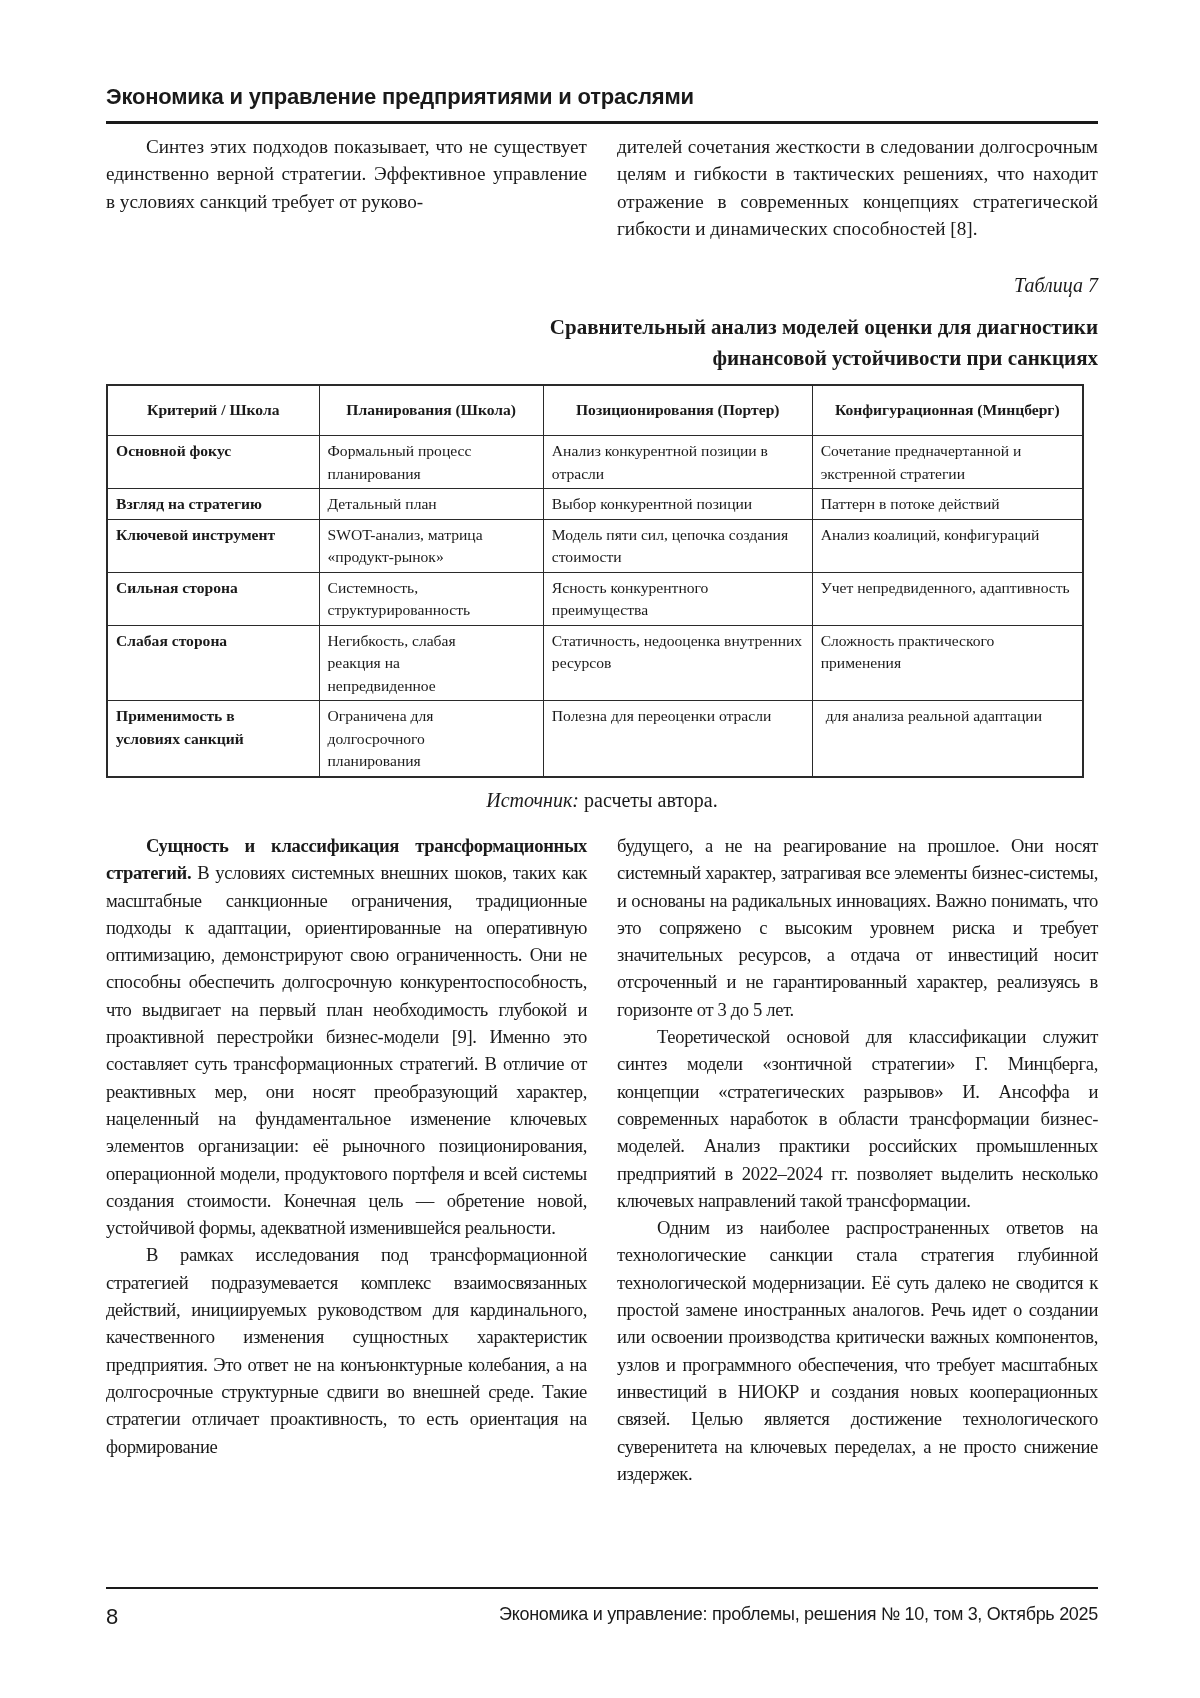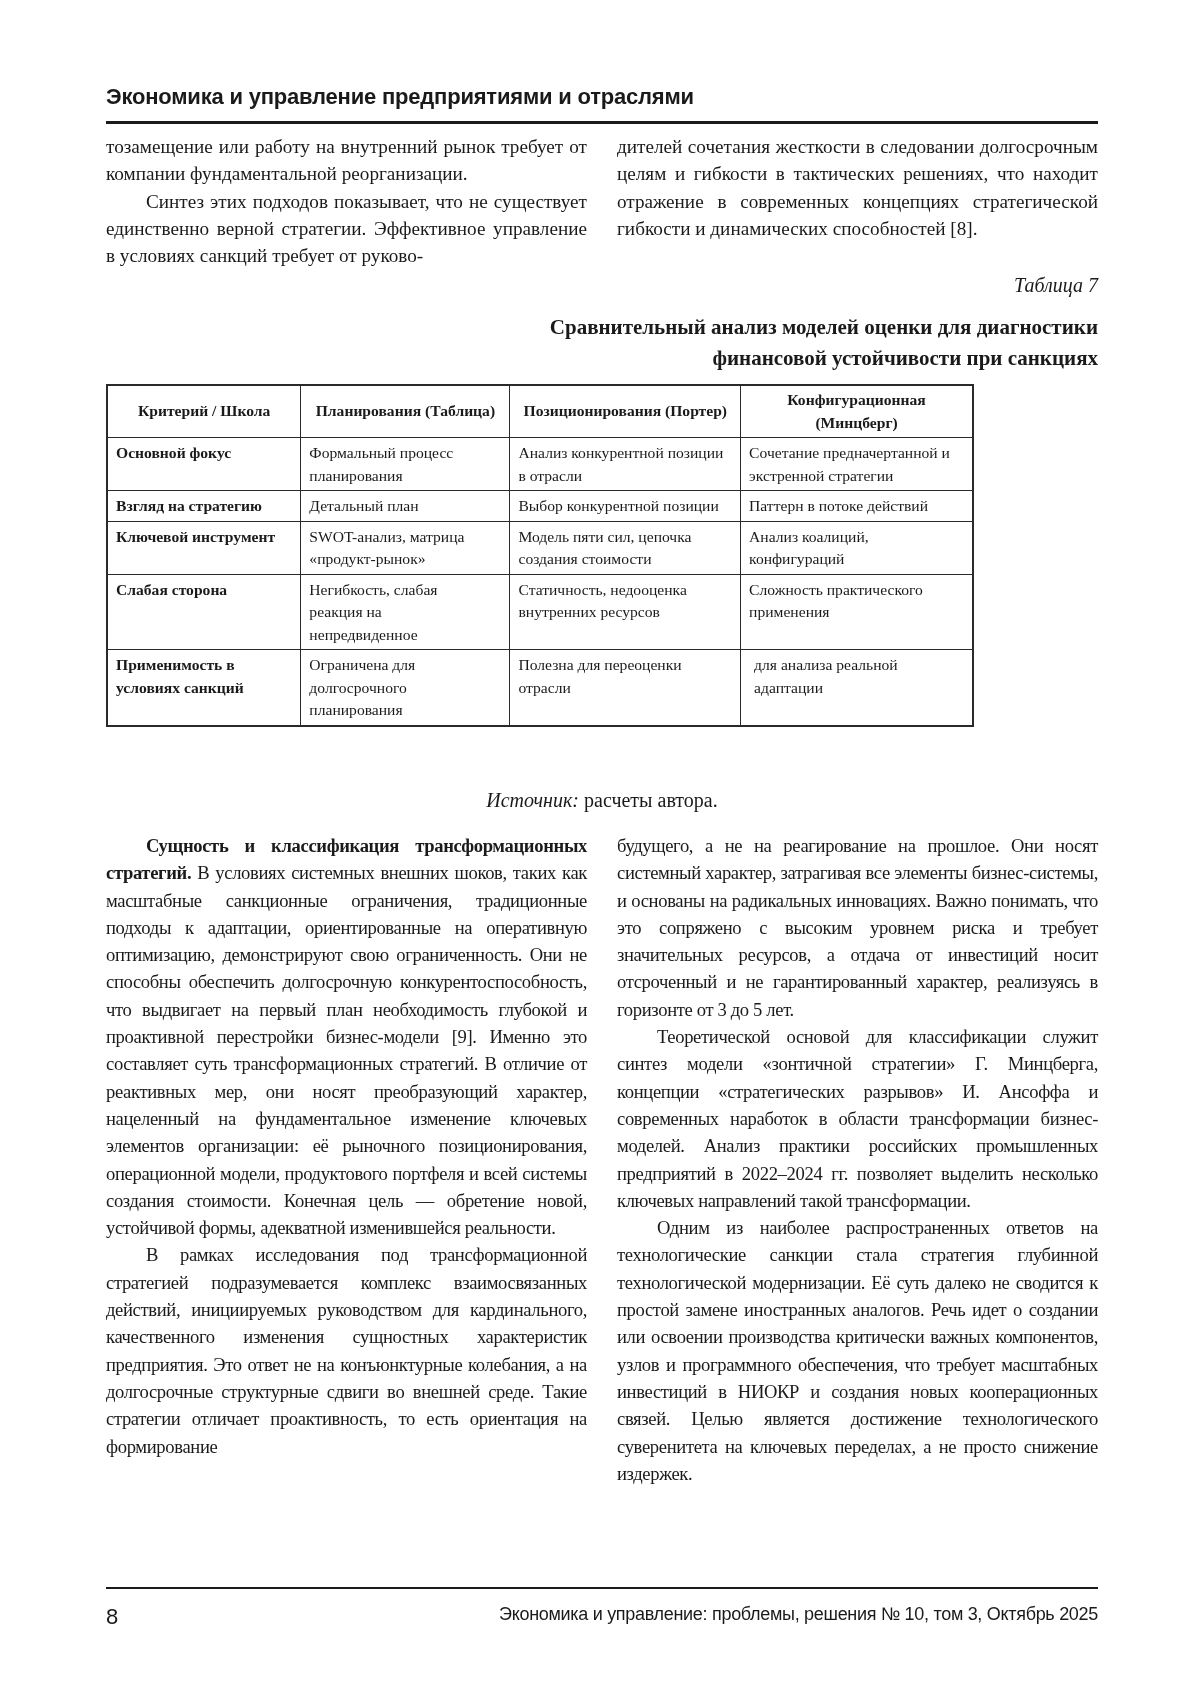--- a/index.html
+++ b/index.html
@@ -21,21 +21,21 @@
     .top-right { left: 617px; top: 133px; }
     .table-label {
       position: absolute; right: 102px; top: 274px;
       font-family: "Liberation Serif", serif; font-style: italic; font-size: 20px;
     }
     .table-title {
       position: absolute; left: 106px; width: 992px; top: 312px; text-align: right;
       font-family: "Liberation Serif", serif; font-weight: bold; font-size: 21px; line-height: 31px;
     }
     table.cmp {
-      position: absolute; left: 106px; top: 384px; width: 868px;
+      position: absolute; left: 106px; top: 384px; width: 978px;
       border-collapse: collapse; border: 2px solid #2a2a2a;
       font-family: "Liberation Serif", serif; font-size: 15.6px; line-height: 22.5px;
     }
     table.cmp th, table.cmp td { border: 1.4px solid #2a2a2a; vertical-align: top; padding: 4px 8px 3px 8px; text-align: left; }
     table.cmp th { font-weight: bold; text-align: center; vertical-align: middle; height: 43px; padding: 3px 6px; }
     table.cmp td.crit { font-weight: bold; }
     table.cmp col.c1 { width: 214px; }
     table.cmp col.c2 { width: 226px; }
     table.cmp col.c3 { width: 273px; }
     table.cmp col.c4 { width: 275px; }
@@ -56,21 +56,20 @@
       font-family: "Liberation Sans", sans-serif; font-size: 18px; letter-spacing: -0.3px;
     }
   </style>
 </head>
 <body>
 
 <div class="running-head">Экономика и управление предприятиями и отраслями</div>
 <div class="rule-top"></div>
 
 <div class="col top-left">
-  <p>тозамещение или работу на внутренний рынок требует от компании фундаментальной реорганизации.</p>
   <p class="indent">Синтез этих подходов показывает, что не существует единственно верной стратегии. Эффективное управление в условиях санкций требует от руково-</p>
 </div>
 <div class="col top-right">
   <p>дителей сочетания жесткости в следовании долгосрочным целям и гибкости в тактических решениях, что находит отражение в современных концепциях стратегической гибкости и динамических способностей [8].</p>
 </div>
 
 <div class="table-label">Таблица 7</div>
 <div class="table-title">
   <div>Сравнительный анализ моделей оценки для диагностики</div>
   <div>финансовой устойчивости при санкциях</div>
@@ -79,21 +78,21 @@
 <table class="cmp">
   <colgroup>
       <col class="c1">
       <col class="c2">
       <col class="c3">
       <col class="c4">
     </colgroup>
   <thead>
     <tr>
       <th>Критерий / Школа</th>
-      <th>Планирования (Таблица)</th>
+      <th>Планирования (Школа)</th>
       <th>Позиционирования (Портер)</th>
       <th>Конфигурационная (Минцберг)</th>
     </tr>
   </thead>
   <tbody>
     <tr>
       <td class="crit">Основной фокус</td>
       <td>Формальный процесс планирования</td>
       <td>Анализ конкурентной позиции в отрасли</td>
       <td>Сочетание предначертанной и экстренной стратегии</td>
@@ -102,20 +101,26 @@
       <td class="crit">Взгляд на стратегию</td>
       <td>Детальный план</td>
       <td>Выбор конкурентной позиции</td>
       <td>Паттерн в потоке действий</td>
     </tr>
     <tr>
       <td class="crit">Ключевой инструмент</td>
       <td>SWOT-анализ, матрица «продукт-рынок»</td>
       <td>Модель пяти сил, цепочка создания стоимости</td>
       <td>Анализ коалиций, конфигураций</td>
+    </tr>
+    <tr>
+      <td class="crit">Сильная сторона</td>
+      <td>Системность, структурированность</td>
+      <td>Ясность конкурентного преимущества</td>
+      <td>Учет непредвиденного, адаптивность</td>
     </tr>
     <tr>
       <td class="crit">Слабая сторона</td>
       <td style="padding-right:60px">Негибкость, слабая реакция на непредвиденное</td>
       <td>Статичность, недооценка внутренних ресурсов</td>
       <td>Сложность практического применения</td>
     </tr>
     <tr>
       <td class="crit" style="padding-right:40px">Применимость в условиях санкций</td>
       <td style="padding-right:60px">Ограничена для долгосрочного планирования</td>

